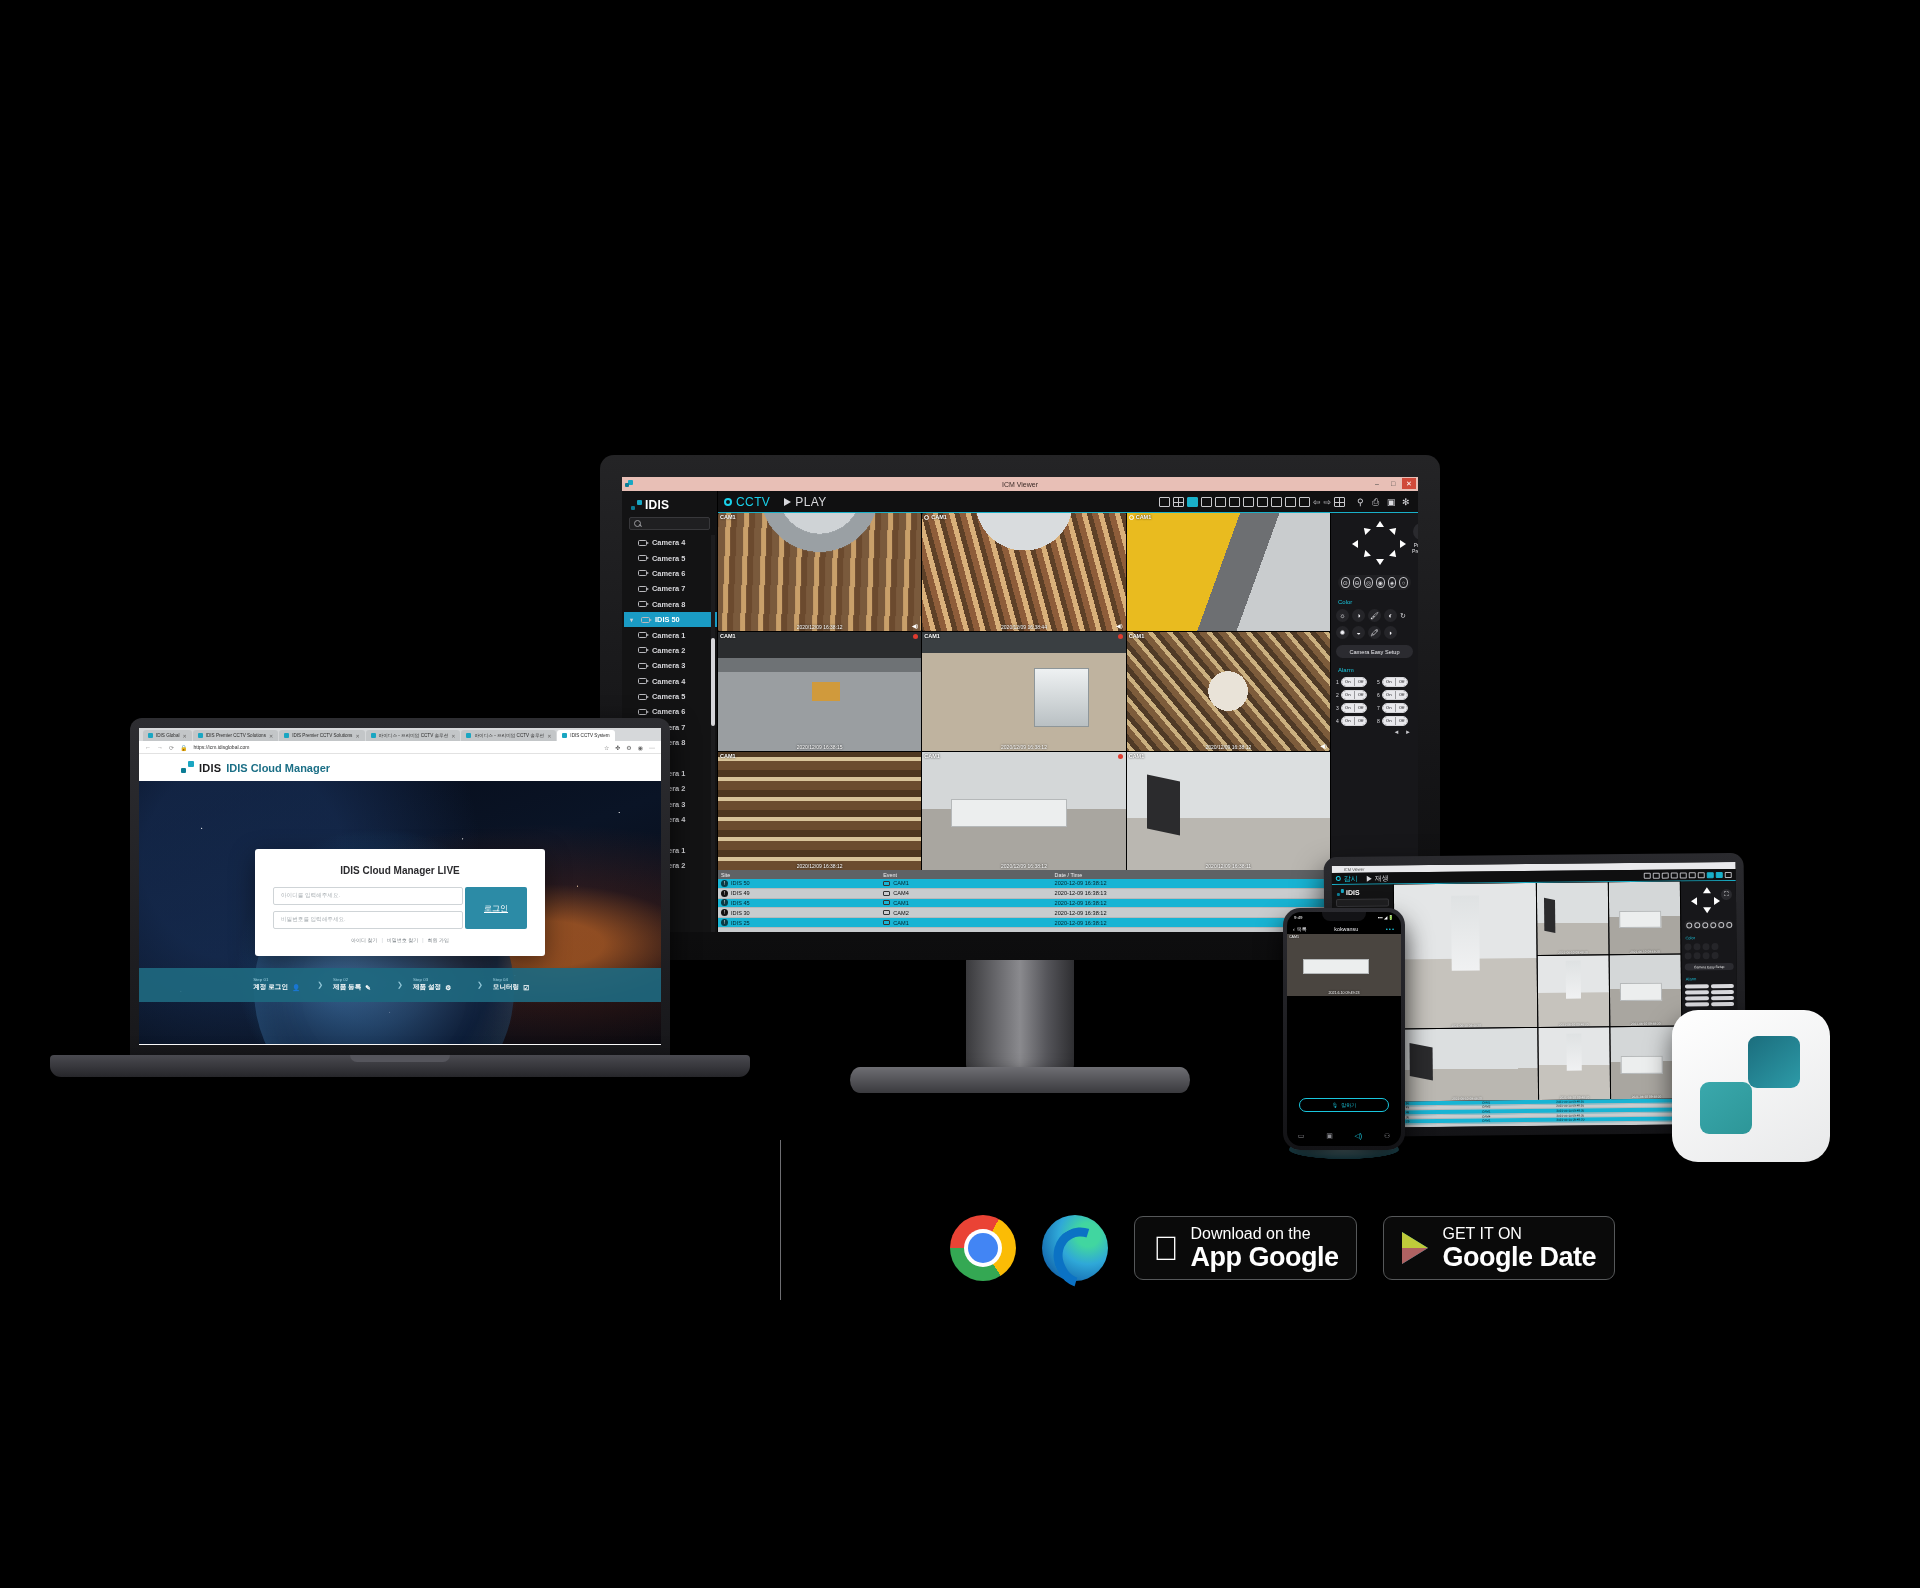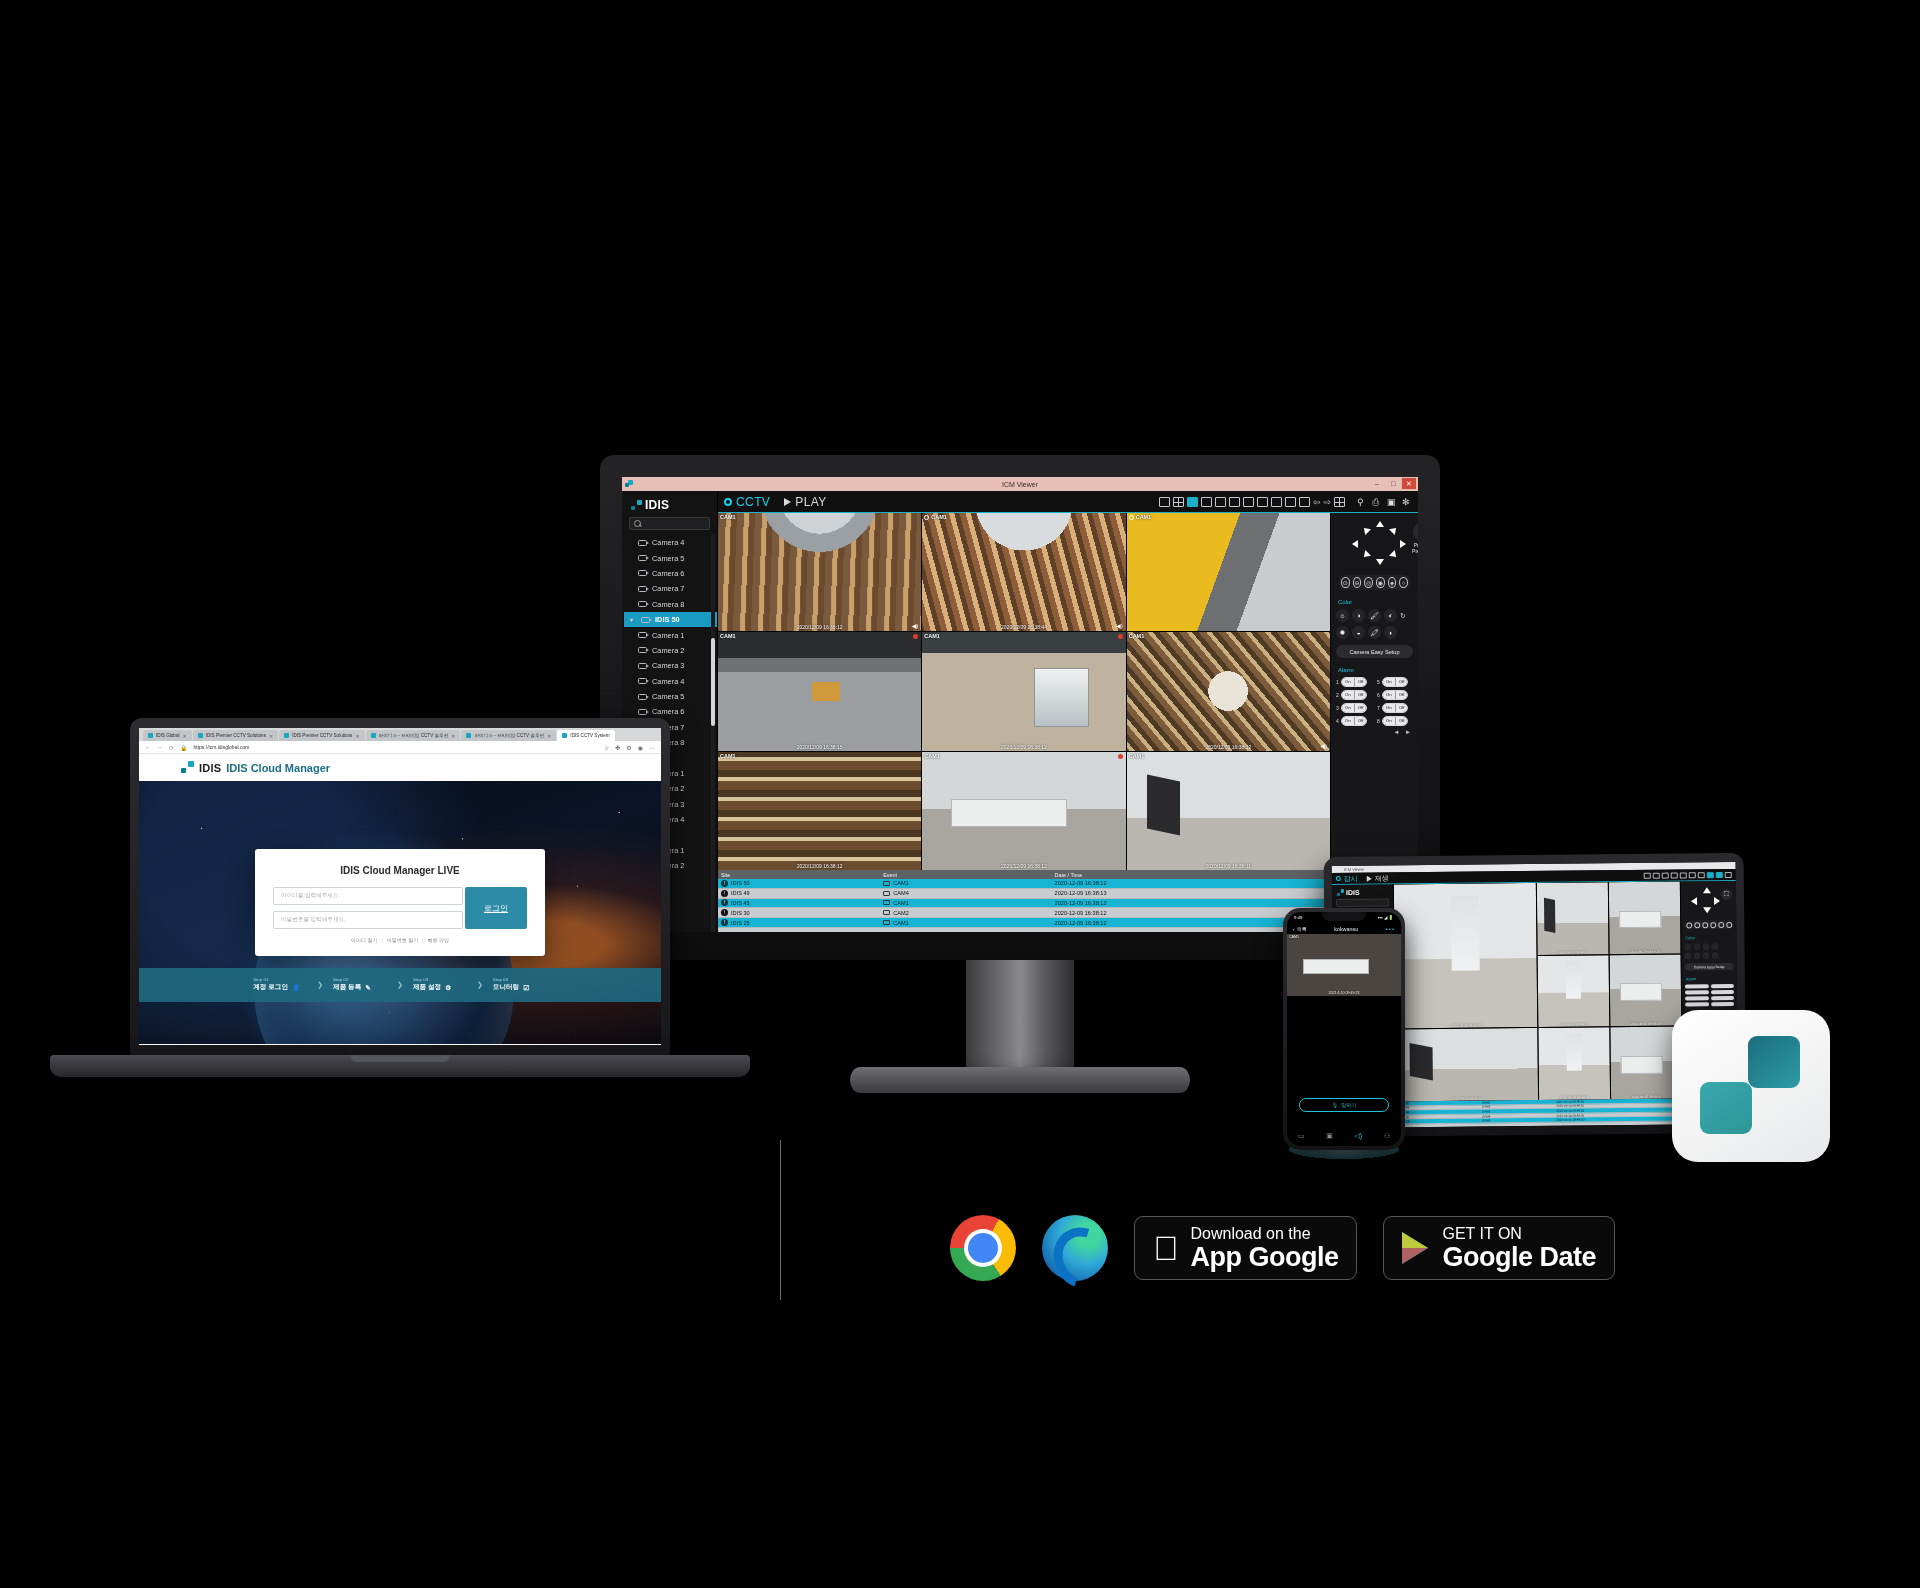--- a/index.html
+++ b/index.html
@@ -50,21 +50,21 @@
   .icm-brand { display:flex; align-items:center; gap:3px; padding:7px 0 5px 9px; }
   .brand-mark { width:11px; height:11px; position:relative; }
   .brand-mark i { position:absolute; display:block; background:#17a8c4; border-radius:1px; }
   .brand-mark i:nth-child(1){ width:5px;height:5px; right:0; top:0;}
   .brand-mark i:nth-child(2){ width:4px;height:4px; left:0; bottom:1px; background:#0d7b94;}
   .brand-text { font-size:12px; font-weight:bold; letter-spacing:.2px; }
   .icm-search { margin:0 7px 5px 7px; height:13px; background:#1f1f21; border:1px solid #38383b; border-radius:2px; display:flex; align-items:center; padding:0 4px; }
   .icm-search .mag { width:7px;height:7px;border:1px solid #9a9a9e;border-radius:50%; position:relative;}
   .icm-search .mag:after{ content:""; position:absolute; width:3px;height:1px;background:#9a9a9e; right:-2px;bottom:0; transform:rotate(45deg);}
   .tree { flex:1; overflow:hidden; position:relative; padding-left:2px; }
-  .tnode { display:flex; align-items:center; gap:5px; height:15.4px; padding-left:14px; font-size:7.4px; color:#d8d8dc; white-space:nowrap;}
+  .tnode { display:flex; align-items:center; gap:5px; height:15.4px; padding-left:14px; font-size:7.4px; color:#d8d8dc; white-space:nowrap;font-weight:bold;}
   .tnode.sel { background:#1a9bc4; color:#fff; font-weight:bold; padding-left:6px; }
   .tnode .arr { width:6px; font-size:6px; color:#cfcfd3; }
   .camicon { width:9px; height:6px; border:1px solid #b9b9bd; border-radius:1.5px; position:relative; flex:none;}
   .camicon:after { content:""; position:absolute; right:-3px; top:1px; border-left:2.5px solid #b9b9bd; border-top:1.5px solid transparent; border-bottom:1.5px solid transparent;}
   .grp { font-size:8px; font-weight:bold; color:#e6e6ea; padding-left:6px;}
   .tree-scroll { position:absolute; right:2px; top:0; width:4px; height:100%; background:#1c1c1e; }
   .tree-scroll i { position:absolute; left:0; top:26%; width:4px; height:22%; background:#d6d6da; border-radius:2px; }
 
   
   .icm-main { flex:1; display:flex; flex-direction:column; min-width:0; }

